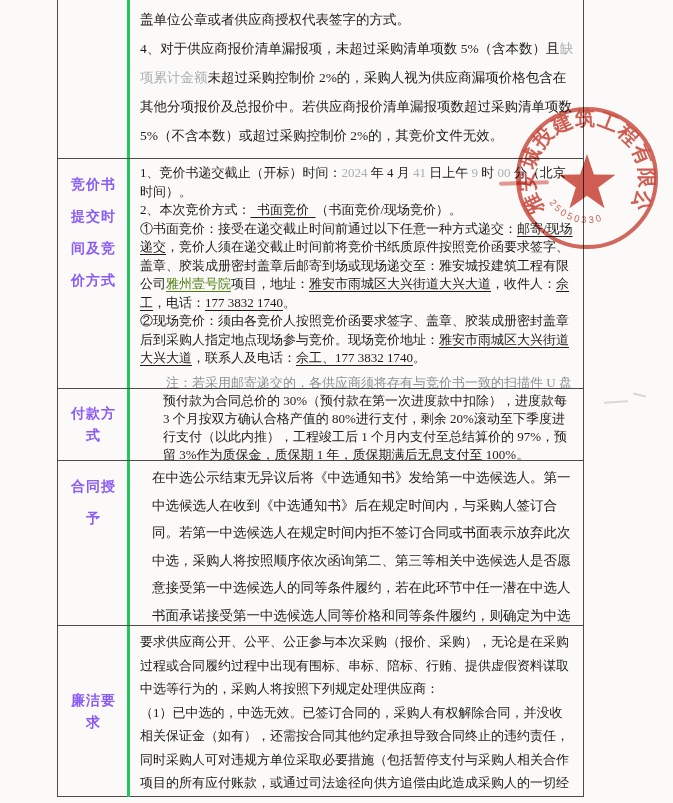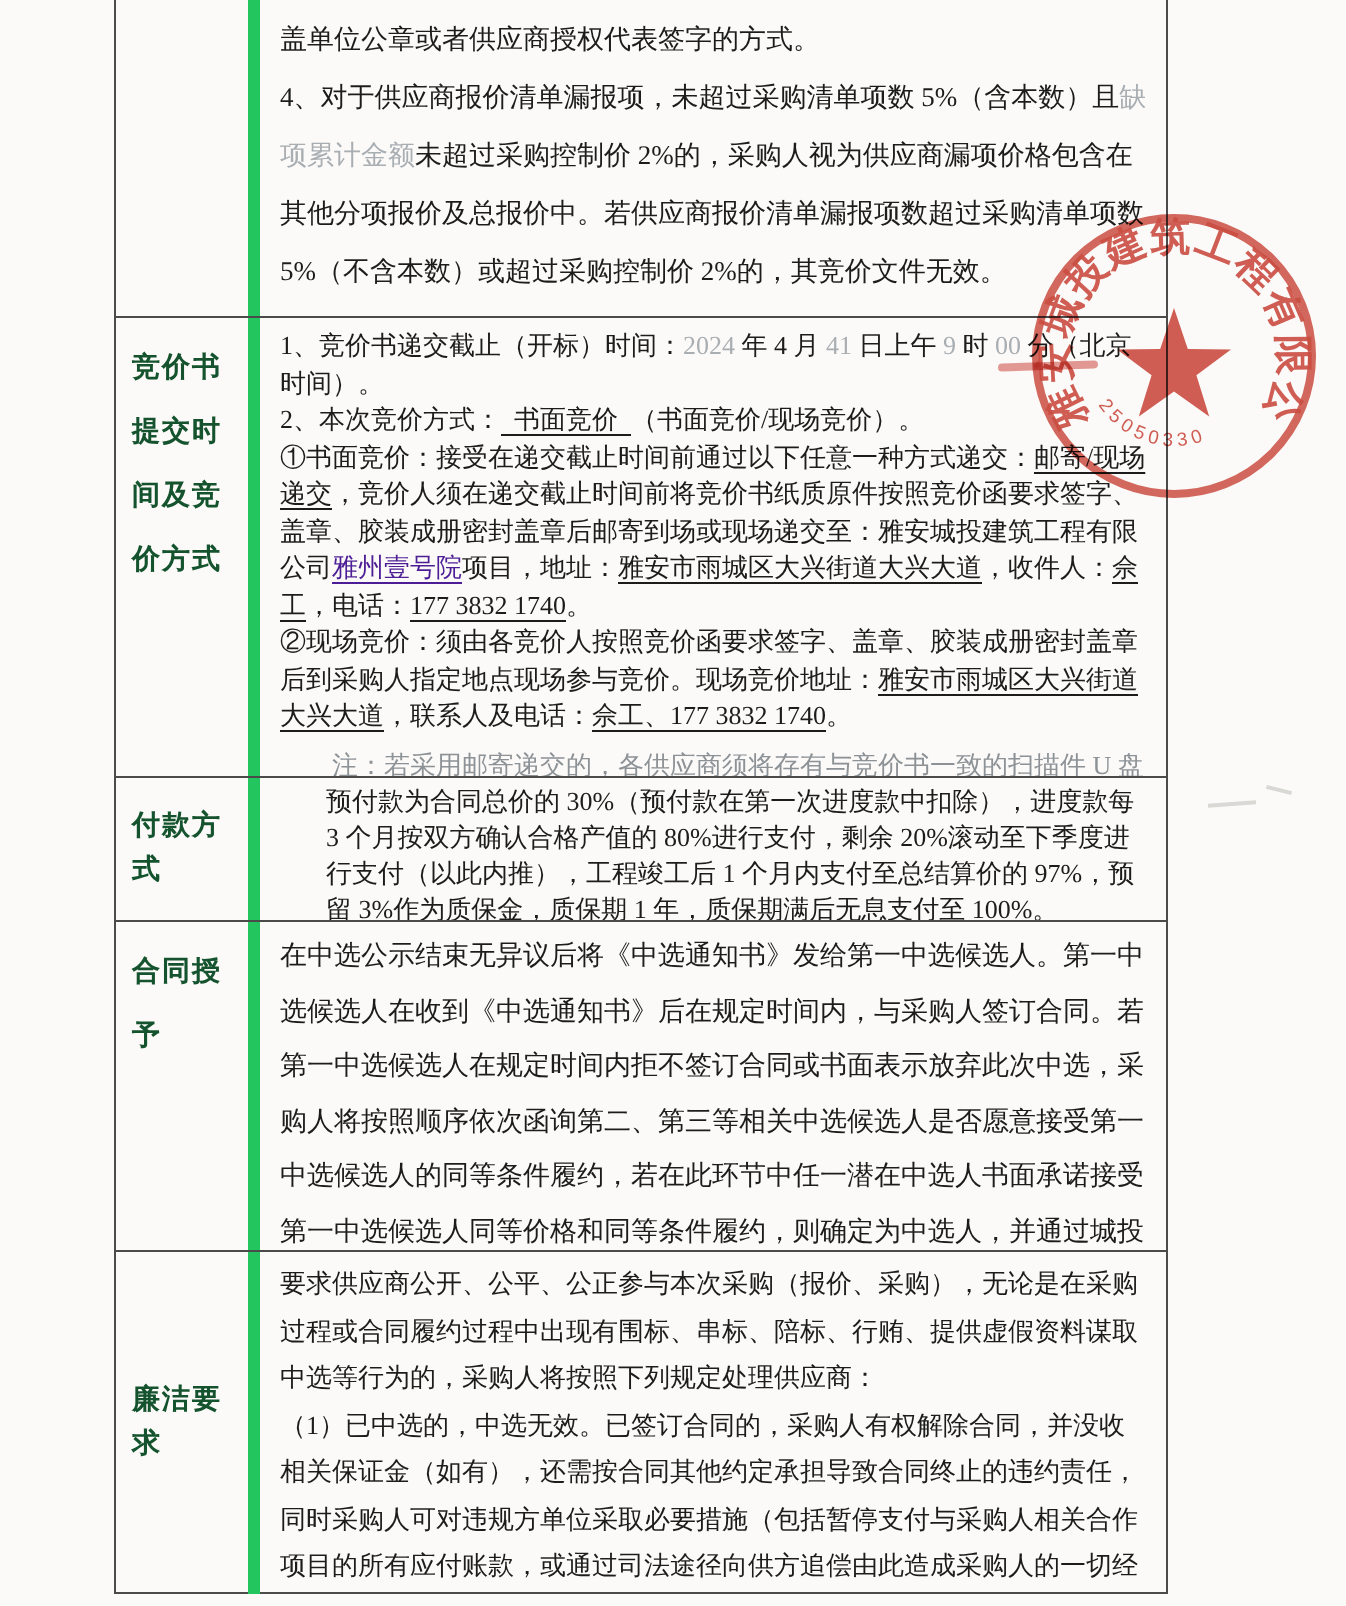--- a/index.html
+++ b/index.html
@@ -22,51 +22,52 @@
     border-right:1px solid #4b4b4b;
     border-bottom:1px solid #4b4b4b;
     box-sizing:border-box;
     background:transparent;
   }
   .row{display:flex;box-sizing:border-box;overflow:hidden;}
   .row + .row{border-top:1px solid #4b4b4b;}
   .r1{height:158px;}
   .r2{height:230px;}
   .r3{height:72px;gap:23px;}
-  .r4{height:165px;}
+  .r4{height:165px;gap:12px;}
   .r5{height:172px;}
   .hdr{
     width:72px;flex:0 0 72px;
-    border-right:6px solid #22c55e;
+    border-right:3px solid #22c55e;
     box-sizing:border-box;
-    font-weight:bold;font-size:14px;color:#14532d;
+    font-weight:bold;font-size:14px;color:#8b5cf6;
     padding:10px 6px 0 8px;
     line-height:32px;
     letter-spacing:1px;
     overflow:hidden;
+    text-align:center;
   }
   .hdr.center{display:flex;align-items:center;padding-top:0;line-height:22px;}
   .cell{
     flex:1;box-sizing:border-box;
     color:#1c1c1c;
     padding:4px 9px 0 10px;
     overflow:hidden;
   }
   .cell p{margin:0;}
   .r1 .cell{font-size:13.5px;line-height:29px;padding-top:5px;}
   .r2 .cell{font-size:13px;line-height:18.5px;padding-top:5px;}
   .r2 .note-p{margin-top:6px;text-indent:26px;}
   .r3 .cell{font-size:13px;line-height:18px;padding-top:3px;}
   .r4 .cell{font-size:13.5px;line-height:27.5px;padding-top:3px;}
   .r5 .cell{font-size:13px;line-height:23.5px;padding-top:4px;}
   
   .run-b{font-weight:normal;}
   .run-u{text-decoration:underline;text-underline-offset:3px;}
   .run-fill{color:#a9aeb3;}
-  .run-fill-u{color:#4c1d95;text-decoration:underline;text-underline-offset:3px;}
+  .run-fill-u{color:#4d7c0f;text-decoration:underline;text-underline-offset:3px;}
   .run-note{color:#8d9296;}
   
   .stamp{
     position:absolute;left:492px;top:83px;width:190px;height:190px;
     mix-blend-mode:multiply;opacity:.9;
     pointer-events:none;
   }
   .stamp-smear{
     position:absolute;left:499px;top:181px;width:50px;height:4px;
     background:rgba(203,55,45,.5);

